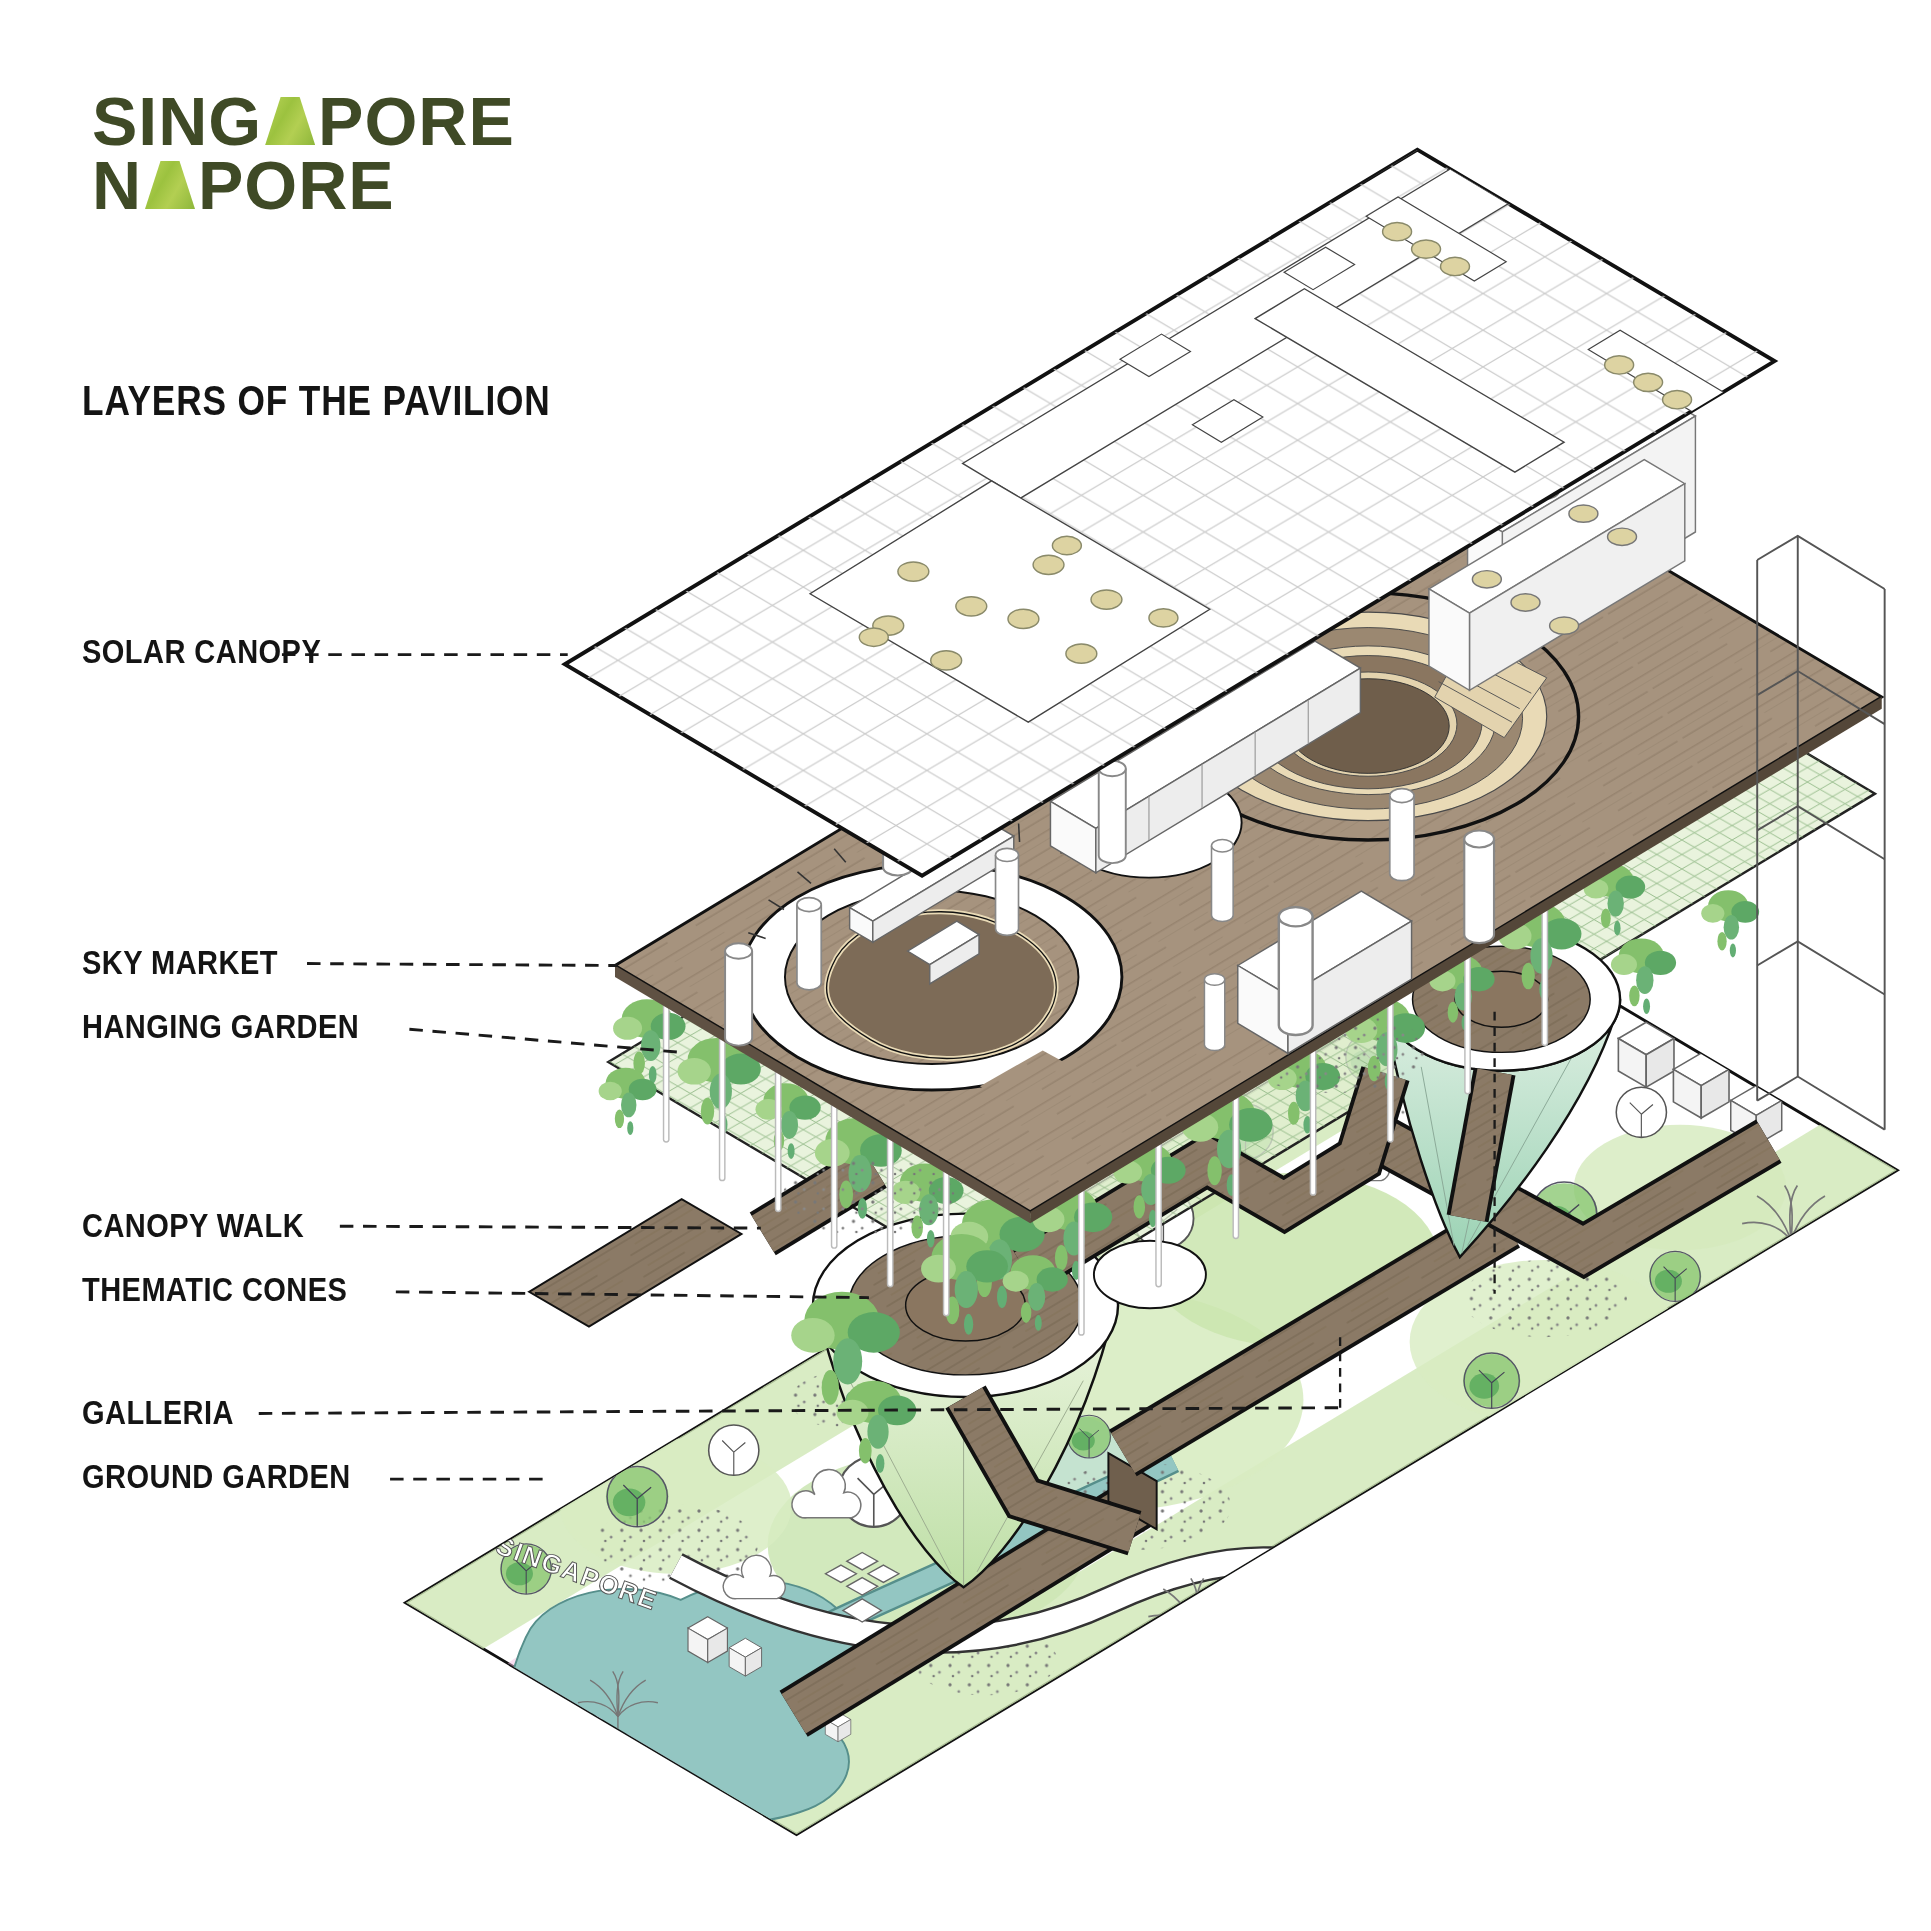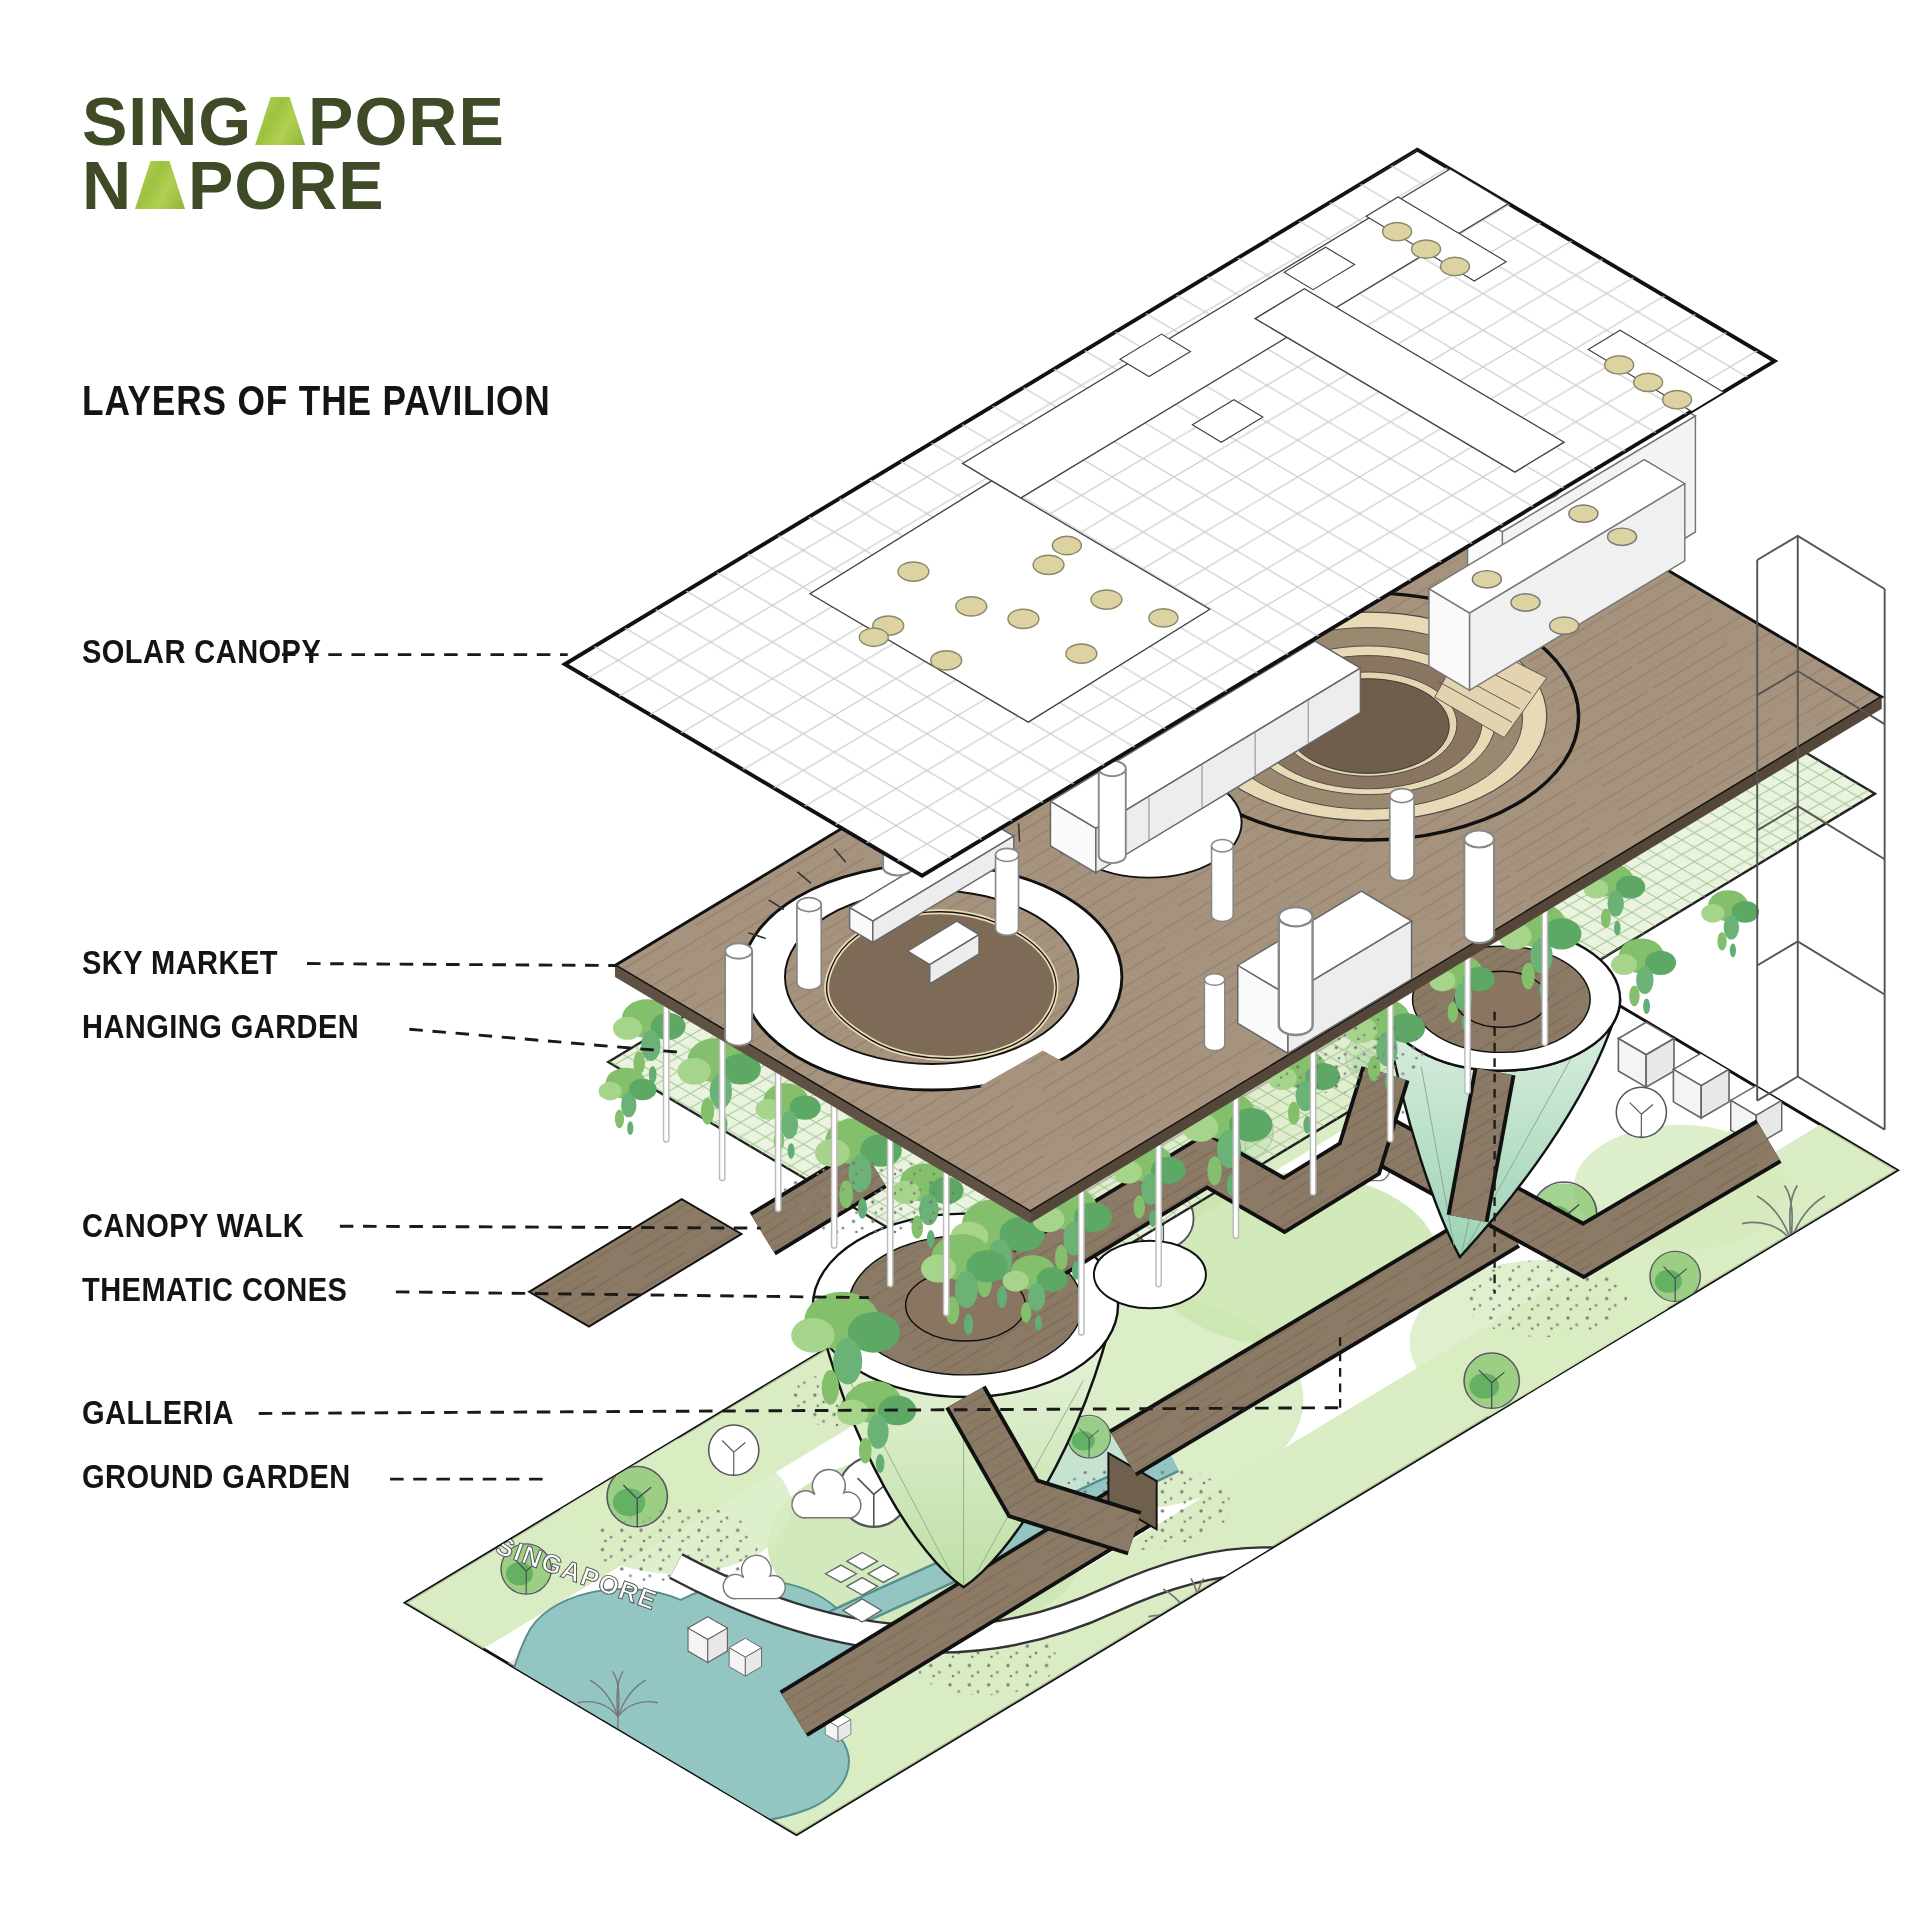--- a/index.html
+++ b/index.html
@@ -1,20 +1,20 @@
 <!DOCTYPE html>
 <html><head>
 <meta charset="utf-8">
 <style>
   html,body{margin:0;padding:0;background:#fff;}
   #stage{position:relative;width:1931px;height:1931px;background:#fff;overflow:hidden;
          font-family:"Liberation Sans",sans-serif;}
   #diagram{position:absolute;left:0;top:0;width:1931px;height:1931px;}
   
-  #logo{position:absolute;left:82px;top:89px;color:#3f4a26;font-weight:bold;}
+  #logo{position:absolute;left:92px;top:89px;color:#3f4a26;font-weight:bold;}
   .logo-line{font-size:68px;line-height:64px;letter-spacing:1px;white-space:nowrap;}
   .leaf{display:inline-block;width:50px;height:48px;vertical-align:0px;margin:0 2.9px;
         background:linear-gradient(120deg,#bcd65a 0%,#9cc23f 38%,#b3cf52 62%,#8db63a 100%);}
   .leaf.up{clip-path:polygon(31% 0,69% 0,100% 100%,0 100%);}
   .leaf.down{clip-path:polygon(0 0,100% 0,69% 100%,31% 100%);}
   
   #page-title{position:absolute;left:82px;top:377px;font-size:42px;font-weight:bold;color:#141414;
               transform:scaleX(.84);transform-origin:left center;letter-spacing:1px;white-space:nowrap;}
   
   .layer-label{position:absolute;left:82px;font-size:33px;font-weight:bold;color:#141414;

